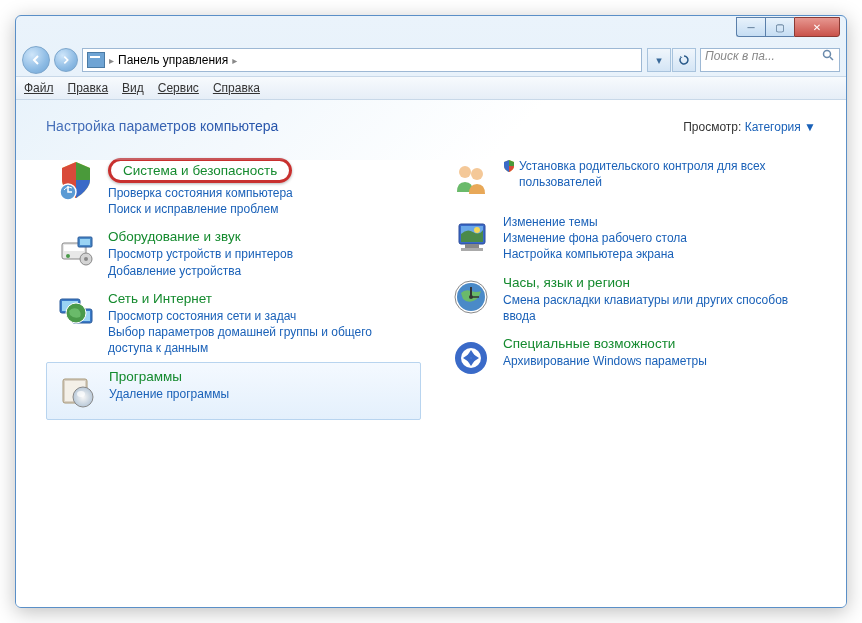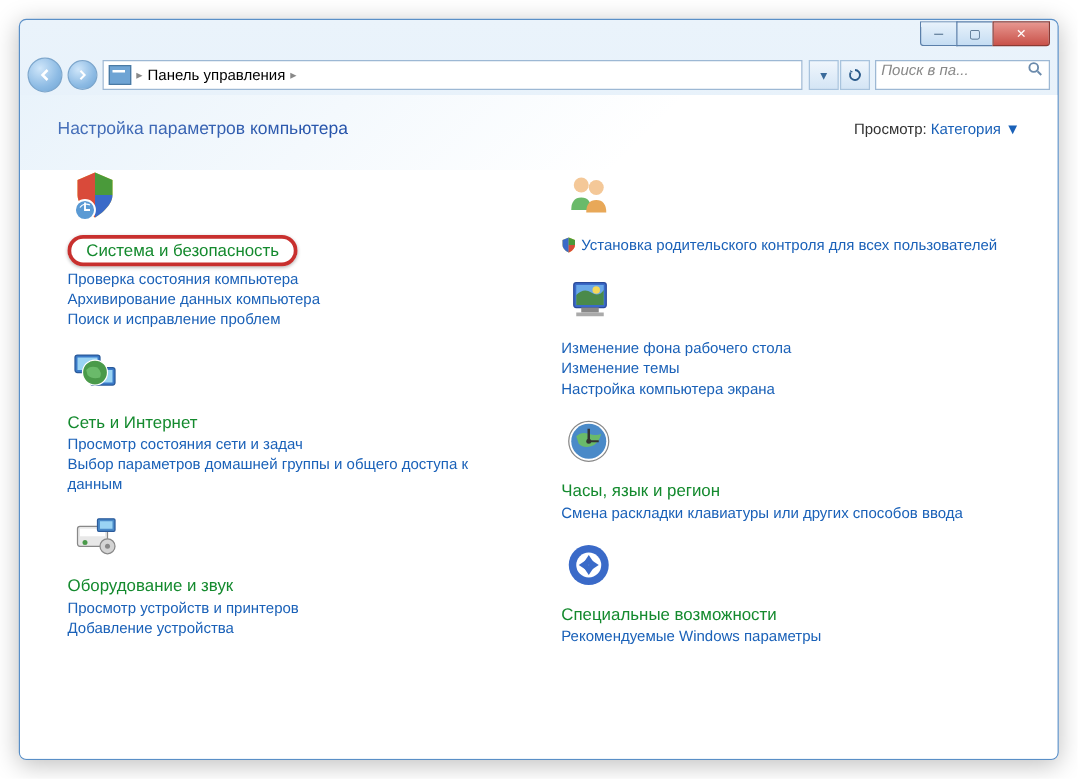--- a/index.html
+++ b/index.html
@@ -164,21 +164,20 @@
 .columns {
   display: flex;
   gap: 20px;
 }
 .col { flex: 1; }
 .category {
   display: flex;
   gap: 10px;
   padding: 6px 8px;
   border-radius: 2px;
-  flex-direction: column;
 }
 .category.selected {
   background: linear-gradient(to bottom, #f4f9ff, #e4f0fc);
   border: 1px solid #b8d4ef;
 }
 .cat-icon {
   width: 44px;
   height: 44px;
   flex-shrink: 0;
   display: flex;
@@ -255,20 +254,27 @@
     </div>
     <div class="search-box">
       <span>Поиск в па...</span>
       <svg width="13" height="13" viewBox="0 0 13 13" style="margin-left:auto">
           <circle cx="5" cy="5" r="3.5" stroke="#6a8aac" stroke-width="1.5" fill="none"></circle>
           <line x1="8" y1="8" x2="11" y2="11" stroke="#6a8aac" stroke-width="1.5"></line>
         </svg>
     </div>
   </div>
 
+  <div class="menubar">
+    <span class="menu-item"><u>Файл</u></span>
+    <span class="menu-item"><u>Правка</u></span>
+    <span class="menu-item"><u>Вид</u></span>
+    <span class="menu-item"><u>Сервис</u></span>
+    <span class="menu-item"><u>Справка</u></span>
+  </div>
 
   <div class="content">
     <div class="heading-row">
       <div class="heading">Настройка параметров компьютера</div>
       <div class="view-ctrl">
         <span>Просмотр:</span>
         <span class="view-val">Категория</span>
         <span class="view-val">▼</span>
       </div>
     </div>
@@ -283,58 +289,75 @@
                 <path d="M22 4 L36 10 L36 22 L22 22 Z" fill="#4a9a3a"></path>
                 <path d="M22 22 L36 22 C36 32 22 40 22 40 Z" fill="#3a6ac8"></path>
                 <circle cx="14" cy="34" r="8" fill="#5a9ad4" stroke="#fff" stroke-width="1.5"></circle>
                 <path d="M14 28 L14 34 L18 34" stroke="#fff" stroke-width="1.5" fill="none"></path>
                 <path d="M10 32 A6 6 0 0 1 18 30" stroke="#fff" stroke-width="1" fill="none"></path>
               </svg>
             </div>
             <div class="cat-body"><a class="cat-title highlighted">Система и безопасность</a><div class="task">
                 <span>Проверка состояния компьютера</span>
               </div><div class="task">
-                <span>Архивирование данных компьютера</span>
-              </div><div class="task">
                 <span>Поиск и исправление проблем</span>
-              </div></div>
-          </div>
-          <div class="category">
-            <div class="cat-icon">
-              <svg width="44" height="44" viewBox="0 0 44 44">
-                <rect x="6" y="8" width="20" height="14" rx="2" fill="#3a7ac8" stroke="#2a5a9a"></rect>
-                <rect x="8" y="10" width="16" height="10" fill="#9ad4f4"></rect>
-                <rect x="18" y="18" width="20" height="14" rx="2" fill="#3a7ac8" stroke="#2a5a9a"></rect>
-                <rect x="20" y="20" width="16" height="10" fill="#9ad4f4"></rect>
-                <circle cx="22" cy="22" r="10" fill="#4a9a4a" stroke="#fff" stroke-width="1"></circle>
-                <path d="M15 20 Q18 16 24 18 Q28 22 26 26 Q20 28 16 24 Z" fill="#6aba6a"></path>
-              </svg>
-            </div>
-            <div class="cat-body"><a class="cat-title">Сеть и Интернет</a><div class="task">
-                <span>Просмотр состояния сети и задач</span>
-              </div><div class="task">
-                <span>Выбор параметров домашней группы и общего доступа к данным</span>
               </div></div>
           </div>
           <div class="category">
             <div class="cat-icon">
               <svg width="44" height="44" viewBox="0 0 44 44">
                 <rect x="8" y="14" width="24" height="16" rx="2" fill="#e8e8e8" stroke="#888"></rect>
                 <rect x="10" y="16" width="20" height="6" fill="#fff"></rect>
                 <circle cx="14" cy="27" r="2" fill="#4a9a4a"></circle>
                 <rect x="24" y="8" width="14" height="10" rx="1" fill="#4a8ac8" stroke="#2a5a9a"></rect>
                 <rect x="26" y="10" width="10" height="6" fill="#9ad4f4"></rect>
                 <circle cx="32" cy="30" r="6" fill="#d4d4d4" stroke="#888"></circle>
                 <circle cx="32" cy="30" r="2" fill="#888"></circle>
               </svg>
             </div>
             <div class="cat-body"><a class="cat-title">Оборудование и звук</a><div class="task">
                 <span>Просмотр устройств и принтеров</span>
               </div><div class="task">
                 <span>Добавление устройства</span>
+              </div></div>
+          </div>
+          <div class="category">
+            <div class="cat-icon">
+              <svg width="44" height="44" viewBox="0 0 44 44">
+                <rect x="6" y="8" width="20" height="14" rx="2" fill="#3a7ac8" stroke="#2a5a9a"></rect>
+                <rect x="8" y="10" width="16" height="10" fill="#9ad4f4"></rect>
+                <rect x="18" y="18" width="20" height="14" rx="2" fill="#3a7ac8" stroke="#2a5a9a"></rect>
+                <rect x="20" y="20" width="16" height="10" fill="#9ad4f4"></rect>
+                <circle cx="22" cy="22" r="10" fill="#4a9a4a" stroke="#fff" stroke-width="1"></circle>
+                <path d="M15 20 Q18 16 24 18 Q28 22 26 26 Q20 28 16 24 Z" fill="#6aba6a"></path>
+              </svg>
+            </div>
+            <div class="cat-body"><a class="cat-title">Сеть и Интернет</a><div class="task">
+                <span>Просмотр состояния сети и задач</span>
+              </div><div class="task">
+                <span>Выбор параметров домашней группы и общего доступа к данным</span>
+              </div></div>
+          </div>
+          <div class="category selected">
+            <div class="cat-icon">
+              <svg width="44" height="44" viewBox="0 0 44 44">
+                <rect x="8" y="10" width="24" height="24" rx="2" fill="#d8d0c4" stroke="#a89878"></rect>
+                <rect x="10" y="12" width="20" height="20" fill="#f4f0e8"></rect>
+                <circle cx="28" cy="28" r="10" fill="url(#g1)" stroke="#888"></circle>
+                <defs>
+                  <radialGradient id="g1">
+                    <stop offset="0%" stop-color="#f8f8f8"></stop>
+                    <stop offset="100%" stop-color="#b8c8d8"></stop>
+                  </radialGradient>
+                </defs>
+                <ellipse cx="26" cy="25" rx="4" ry="3" fill="#fff" opacity="0.7"></ellipse>
+              </svg>
+            </div>
+            <div class="cat-body"><a class="cat-title">Программы</a><div class="task">
+                <span>Удаление программы</span>
               </div></div>
           </div>
         </div>
       <div class="col" id="col-right">
           <div class="category">
             <div class="cat-icon">
               <svg width="44" height="44" viewBox="0 0 44 44">
                 <circle cx="16" cy="14" r="6" fill="#f4c898"></circle>
                 <path d="M8 34 Q8 24 16 24 Q24 24 24 34 Z" fill="#6aba6a"></path>
                 <circle cx="28" cy="16" r="6" fill="#f4c898"></circle>
@@ -356,23 +379,23 @@
               <svg width="44" height="44" viewBox="0 0 44 44">
                 <rect x="10" y="10" width="26" height="20" rx="2" fill="#3a6ac8" stroke="#2a4a9a"></rect>
                 <rect x="12" y="12" width="22" height="16" fill="#6aa8e8"></rect>
                 <path d="M12 20 Q18 14 24 18 Q30 22 34 16 L34 28 L12 28 Z" fill="#4a8a4a"></path>
                 <circle cx="28" cy="16" r="3" fill="#f4d858"></circle>
                 <rect x="16" y="30" width="14" height="4" fill="#888"></rect>
                 <rect x="12" y="34" width="22" height="3" fill="#aaa"></rect>
               </svg>
             </div>
             <div class="cat-body"><div class="task">
+                <span>Изменение темы</span>
+              </div><div class="task">
                 <span>Изменение фона рабочего стола</span>
-              </div><div class="task">
-                <span>Изменение темы</span>
               </div><div class="task">
                 <span>Настройка компьютера экрана</span>
               </div></div>
           </div>
           <div class="category">
             <div class="cat-icon">
               <svg width="44" height="44" viewBox="0 0 44 44">
                 <circle cx="22" cy="22" r="16" fill="#fff" stroke="#888" stroke-width="1"></circle>
                 <circle cx="22" cy="22" r="14" fill="#4a8ac8"></circle>
                 <path d="M12 18 Q16 14 22 16 Q28 18 32 16 Q30 24 24 26 Q18 28 14 24 Z" fill="#6aba6a"></path>
@@ -390,20 +413,20 @@
               <svg width="44" height="44" viewBox="0 0 44 44">
                 <circle cx="22" cy="22" r="16" fill="#3a6ac8"></circle>
                 <circle cx="22" cy="22" r="10" fill="#fff"></circle>
                 <path d="M22 14 L26 20 L22 22 L18 20 Z" fill="#3a6ac8"></path>
                 <path d="M30 22 L24 26 L22 22 L24 18 Z" fill="#3a6ac8"></path>
                 <path d="M22 30 L18 24 L22 22 L26 24 Z" fill="#3a6ac8"></path>
                 <path d="M14 22 L20 18 L22 22 L20 26 Z" fill="#3a6ac8"></path>
               </svg>
             </div>
             <div class="cat-body"><a class="cat-title">Специальные возможности</a><div class="task">
-                <span>Рекомендуемые Windows параметры</span>
+                <span>Архивирование Windows параметры</span>
               </div></div>
           </div>
         </div>
     </div>
   </div>
 
 </div>
 
 </body></html>

